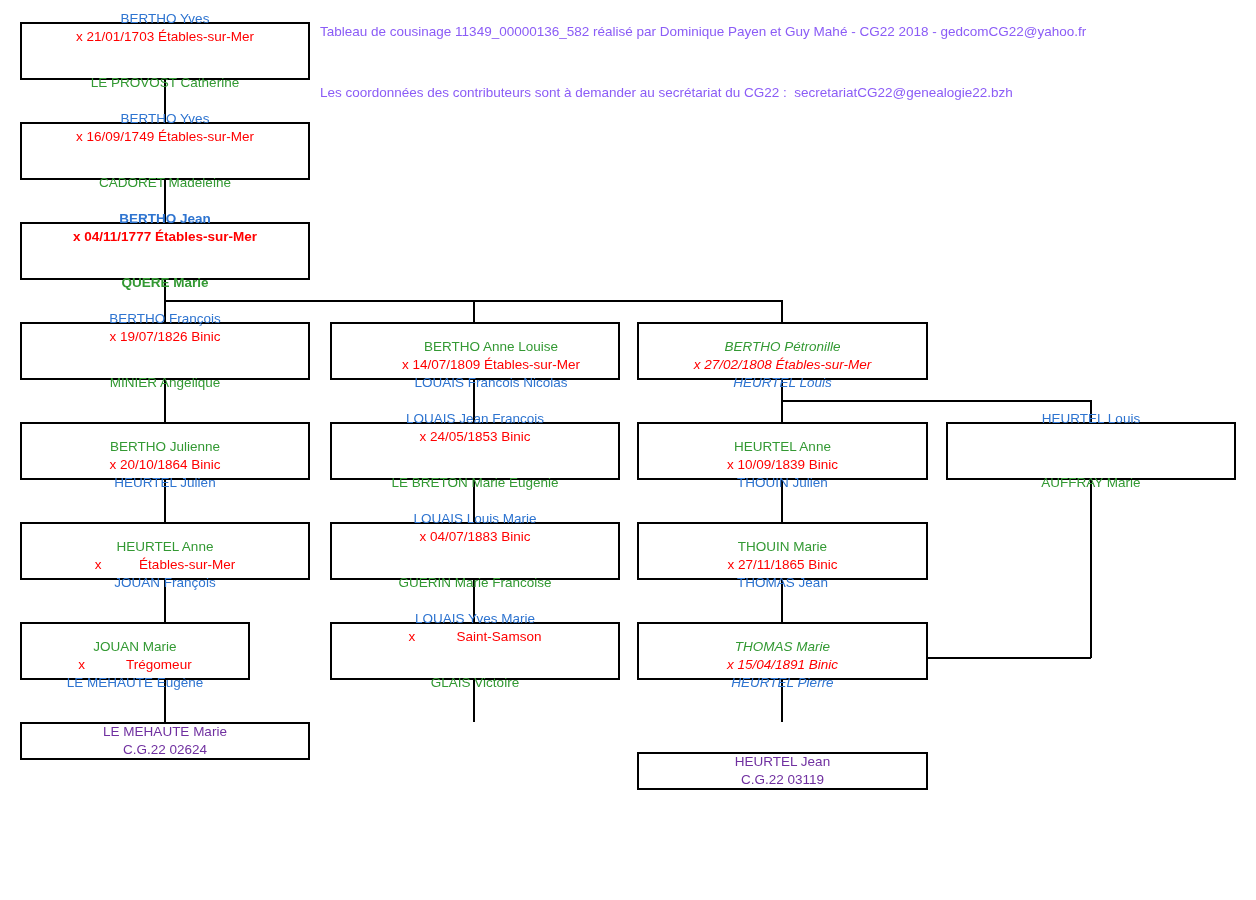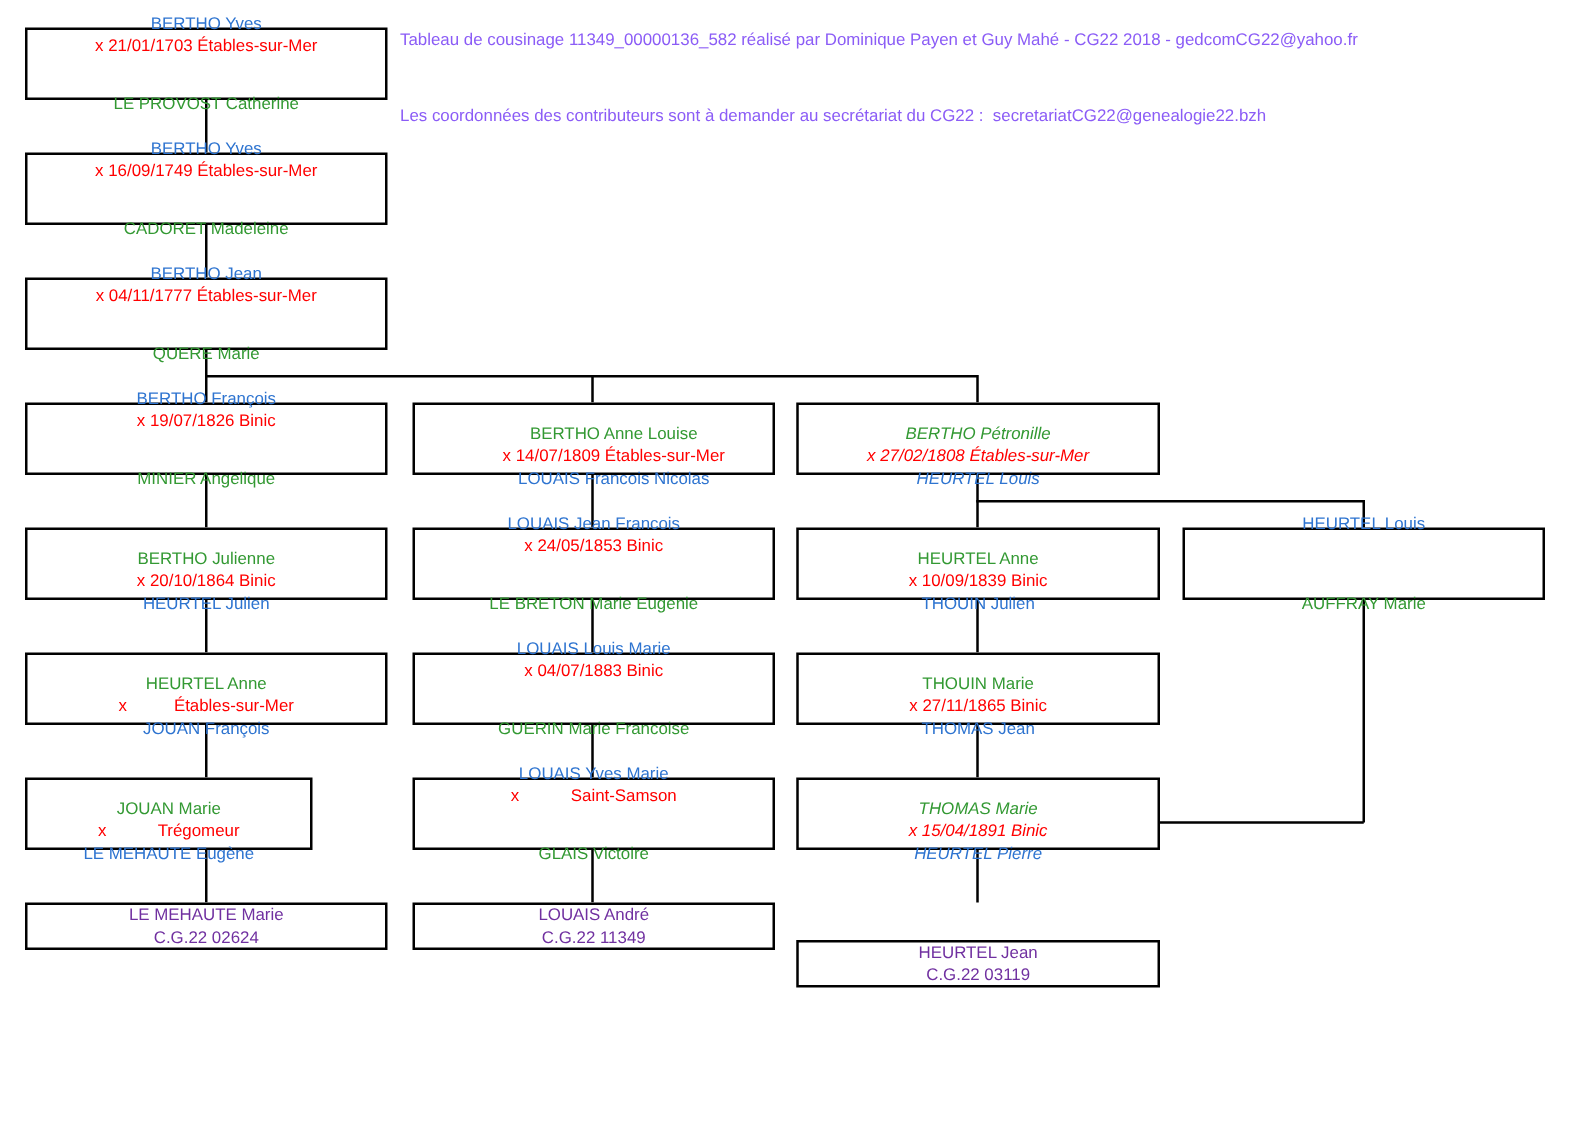--- a/index.html
+++ b/index.html
@@ -82,21 +82,21 @@
     <span class="ln" data-color="red">x 21/01/1703 Étables-sur-Mer</span>
     <span class="ln" data-color="green">LE PROVOST Catherine</span>
   </div>
 
   <div class="box" style="left:20px;top:122px;width:290px;height:58px;">
     <span class="ln" data-color="blue">BERTHO Yves</span>
     <span class="ln" data-color="red">x 16/09/1749 Étables-sur-Mer</span>
     <span class="ln" data-color="green">CADORET Madeleine</span>
   </div>
 
-  <div class="box" style="left:20px;top:222px;width:290px;height:58px;">
+  <div class="box" style="left:20px;top:222px;width:290px;height:58px;font-weight:bold;">
     <span class="ln" data-color="blue">BERTHO Jean</span>
     <span class="ln" data-color="red">x 04/11/1777 Étables-sur-Mer</span>
     <span class="ln" data-color="green">QUERE Marie</span>
   </div>
 
   <div class="box" style="left:20px;top:322px;width:290px;height:58px;">
     <span class="ln" data-color="blue">BERTHO François</span>
     <span class="ln" data-color="red">x 19/07/1826 Binic</span>
     <span class="ln" data-color="green">MINIER Angelique</span>
   </div>
@@ -161,22 +161,18 @@
   <div class="box" style="left:637px;top:622px;width:291px;height:58px;font-style:italic;">
     <span class="ln" data-color="green">THOMAS Marie</span>
     <span class="ln" data-color="red">x 15/04/1891 Binic</span>
     <span class="ln" data-color="blue">HEURTEL Pierre</span>
   </div>
 
   <div class="box" style="left:20px;top:722px;width:290px;height:38px;">
     <span class="ln" data-color="purple">LE MEHAUTE Marie</span>
     <span class="ln" data-color="purple">C.G.22 02624</span>
   </div>
-  <div class="box" style="left:330px;top:722px;width:290px;height:38px;">
-    <span class="ln" data-color="purple">LOUAIS André</span>
-    <span class="ln" data-color="purple">C.G.22 11349</span>
-  </div>
   <div class="box" style="left:637px;top:722px;width:291px;height:38px;margin-top:30px;">
     <span class="ln" data-color="purple">HEURTEL Jean</span>
     <span class="ln" data-color="purple">C.G.22 03119</span>
   </div>
 
 </div>
 
 </body></html>

